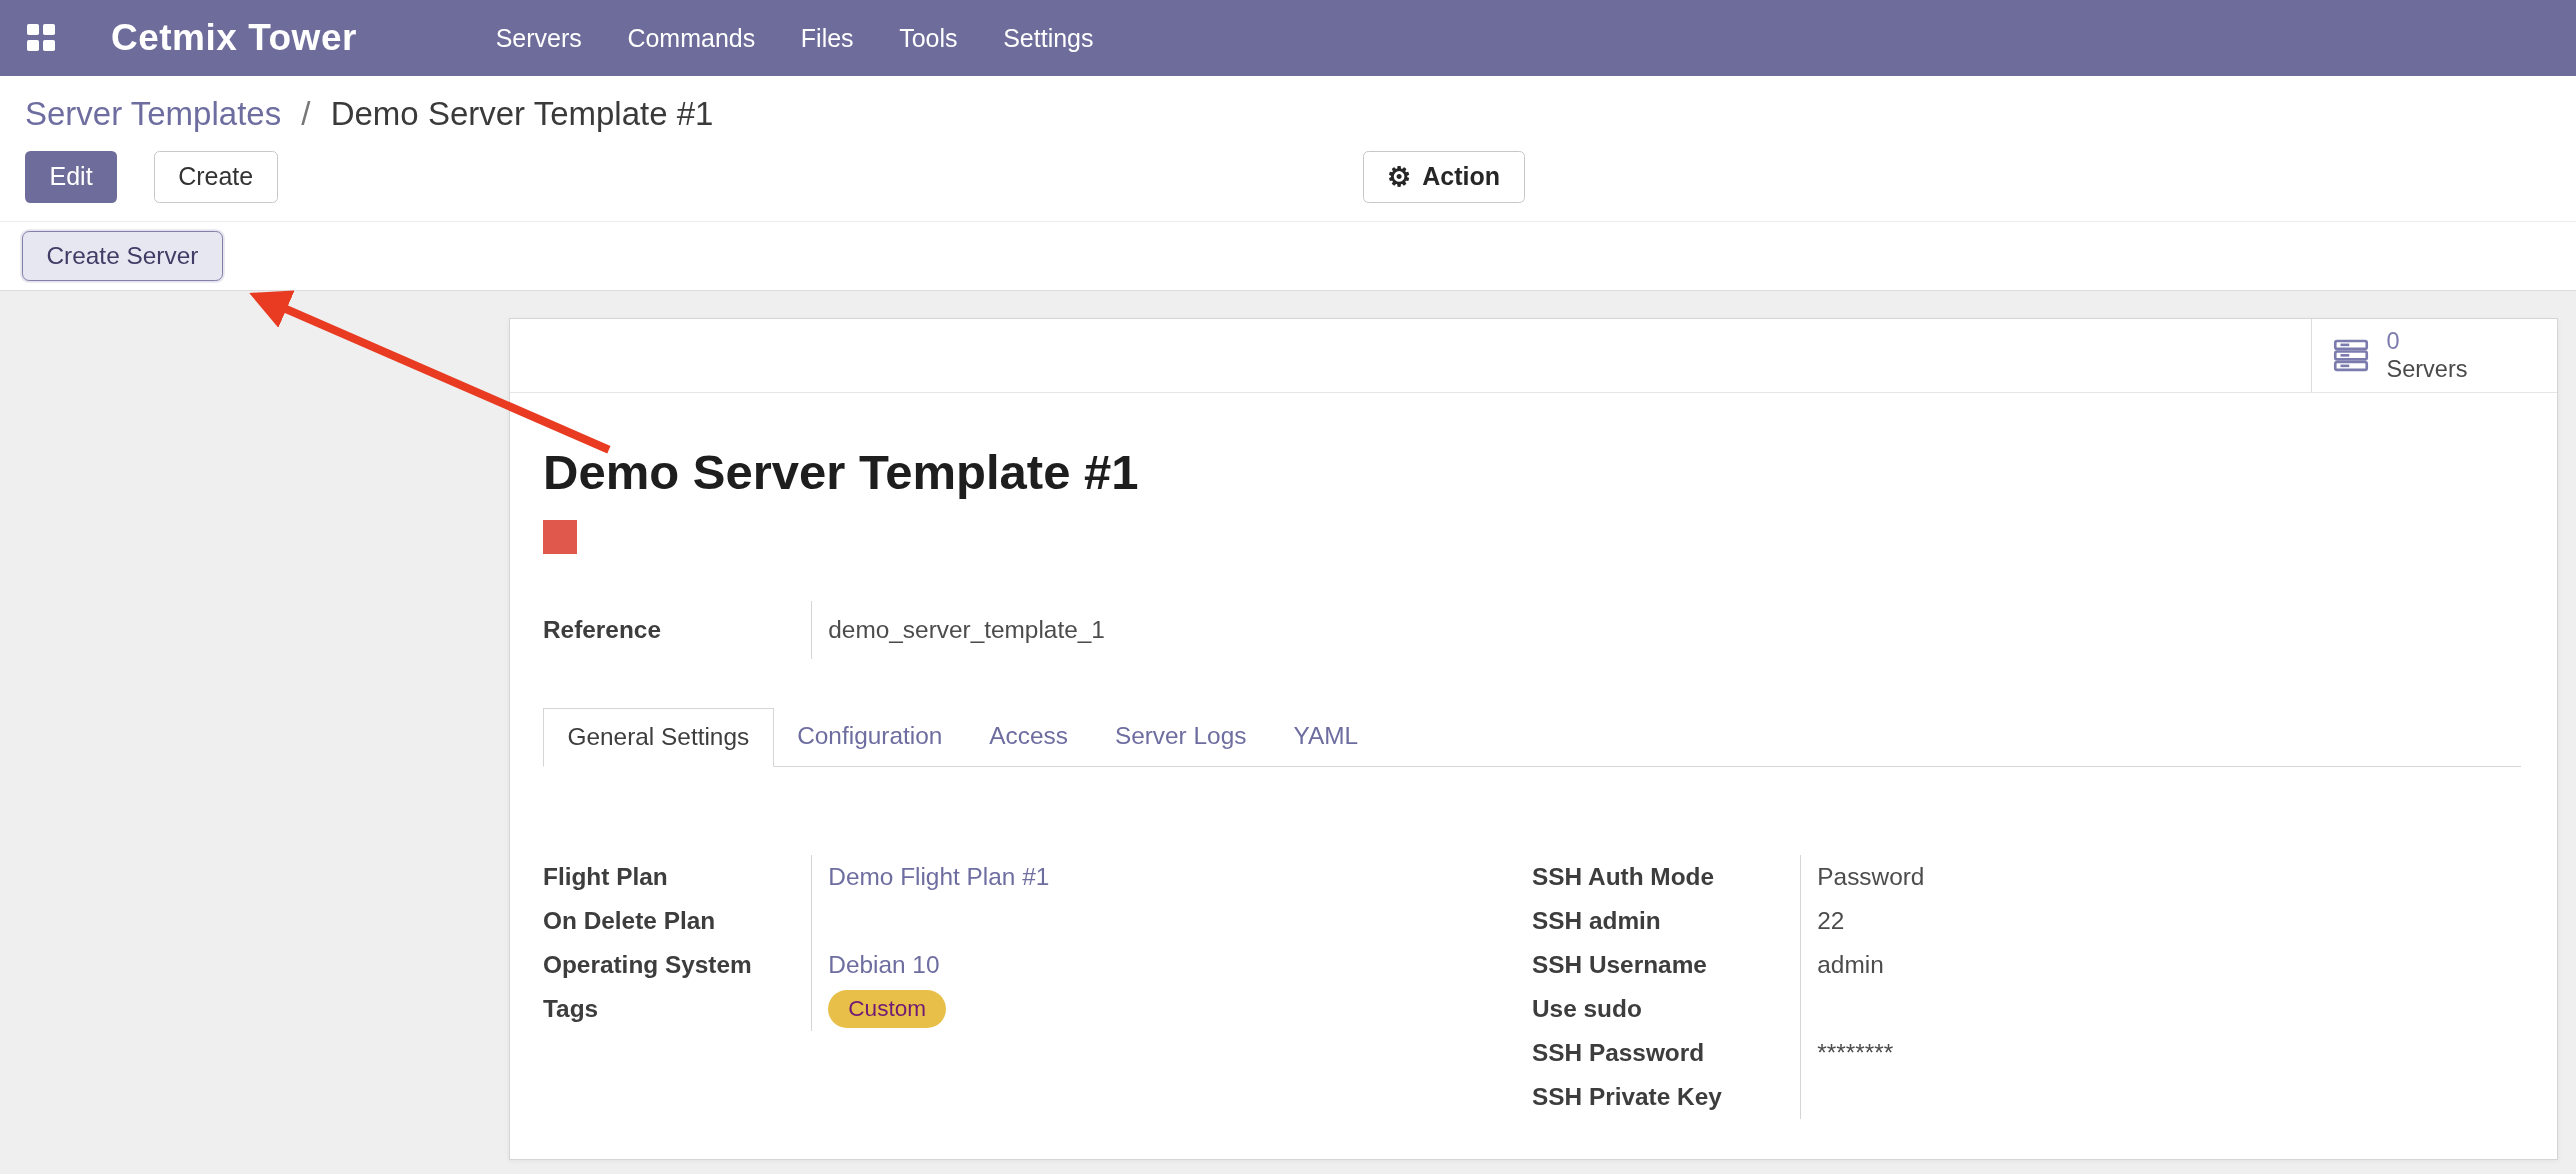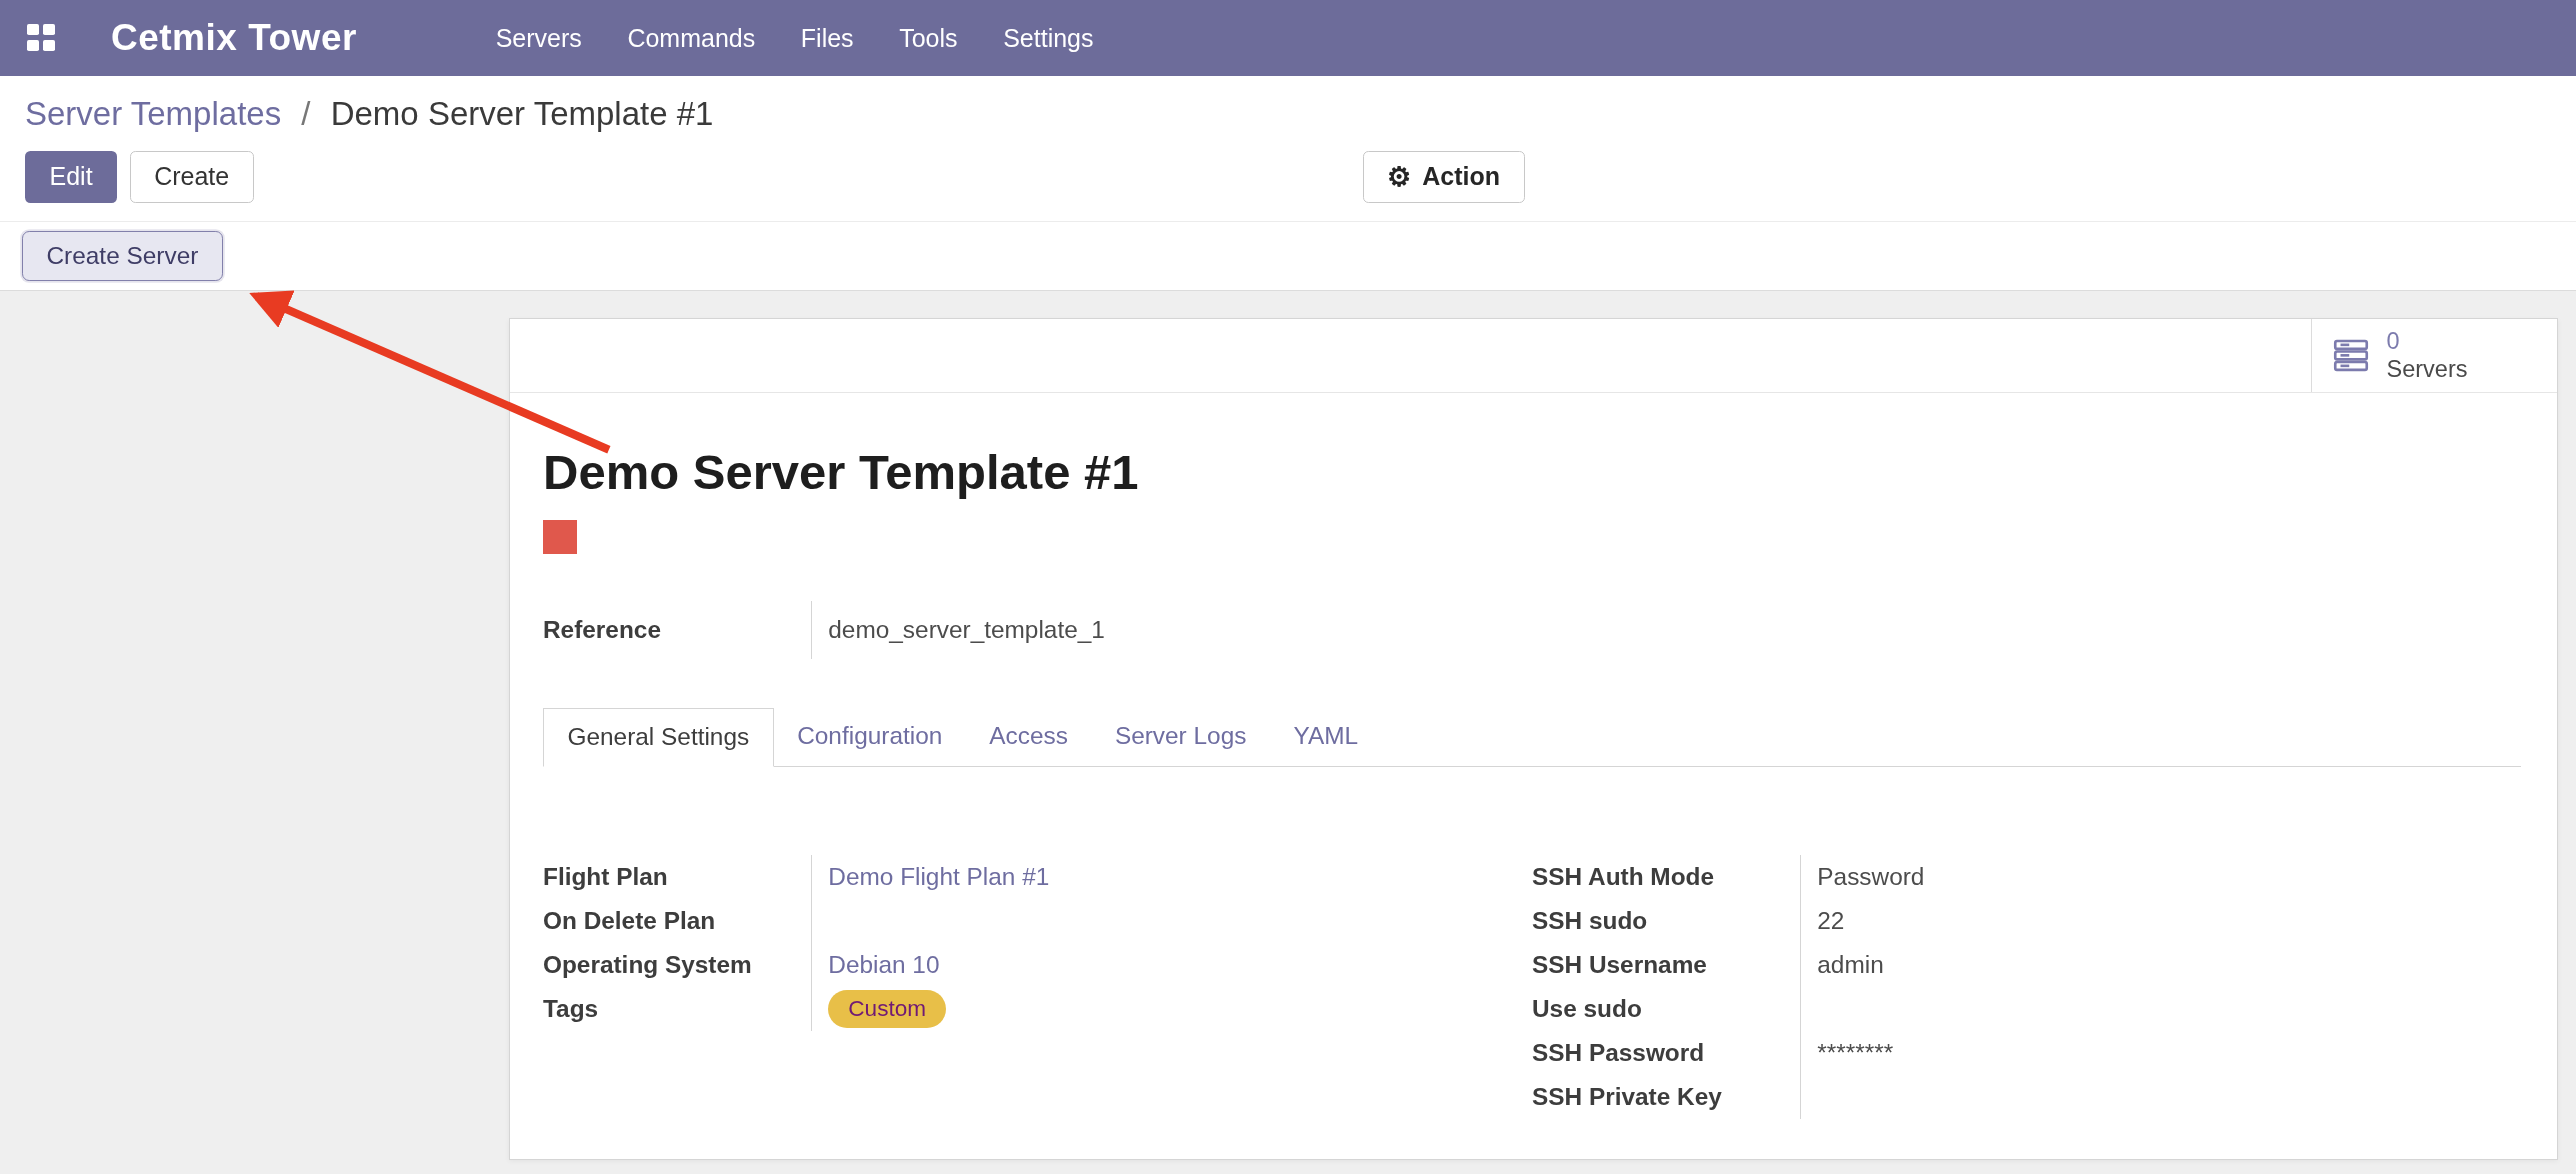--- a/index.html
+++ b/index.html
@@ -22,21 +22,21 @@
   .apps-icon span{background:#fff;border-radius:1.8px;}
   .brand{font-size:37px;font-weight:700;letter-spacing:0.5px;margin-right:107px;cursor:pointer;}
   .nav-menu{display:flex;gap:42px;font-size:25px;}
   .nav-item{cursor:pointer;padding:7.2px 1.8px;}
   
   .control-panel{background:#fff;padding:9px 25px 0;}
   .breadcrumb{font-size:33px;padding:7.2px 0 1.8px;line-height:43px;}
   .breadcrumb .parent{color:var(--link);cursor:pointer;}
   .breadcrumb .sep{color:#777;margin:0 11px;}
   .breadcrumb .current{color:#3a3a3a;}
-  .cp-buttons{display:flex;align-items:flex-start;padding:14.5px 0 18px;position:relative;}
+  .cp-buttons{display:flex;align-items:flex-start;padding:14.5px 0 18px;position:relative;gap:24px;}
   .btn{font-size:25px;border-radius:5.4px;padding:11px 23.5px;border:0.9px solid transparent;
     cursor:pointer;font-family:inherit;line-height:1.1;}
   .btn-primary{background:var(--accent);color:#fff;}
   .btn-default{background:#fff;border-color:#c8c8c8;color:#333;margin-left:12.6px;}
   .btn-action{position:absolute;left:1325px;top:14.5px;background:#fff;border:0.9px solid #c8c8c8;
     color:#262626;display:flex;align-items:center;gap:11px;font-weight:600;}
   .gear{font-size:27px;line-height:1;}
   
   .statusbar{background:#fff;border-top:0.9px solid #ececec;border-bottom:0.9px solid #dcdcdc;
     height:70px;flex:0 0 70px;display:flex;align-items:center;padding:12px 22px;}
@@ -172,21 +172,21 @@
               <span class="tag">Custom</span>
             </div>
           </div>
         </div>
 
         <div class="col">
           <div class="o-group">
             <div class="o-label">SSH Auth Mode</div>
             <div class="o-value">Password</div>
 
-            <div class="o-label">SSH sudo</div>
+            <div class="o-label">SSH admin</div>
             <div class="o-value">22</div>
 
             <div class="o-label">SSH Username</div>
             <div class="o-value">admin</div>
 
             <div class="o-label">Use sudo</div>
             <div class="o-value"></div>
 
             <div class="o-label">SSH Password</div>
             <div class="o-value">********</div>

